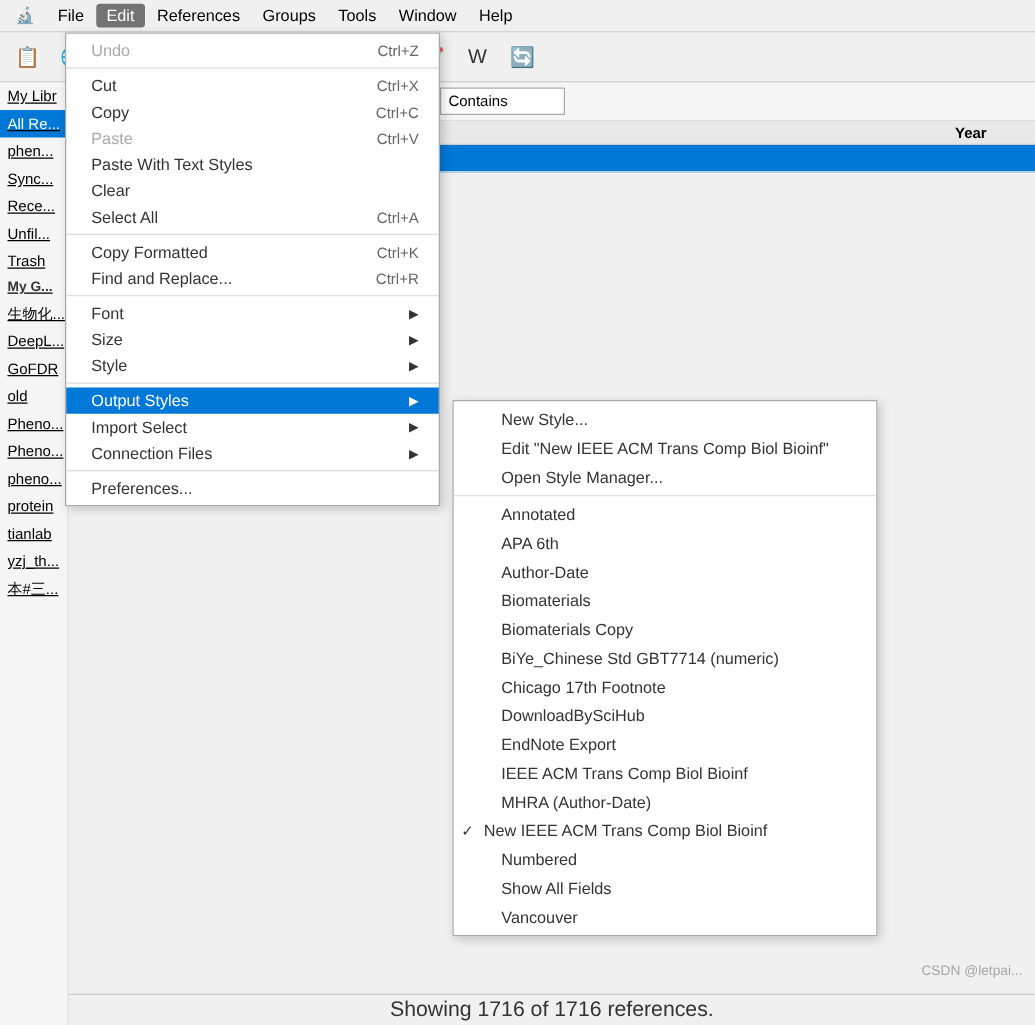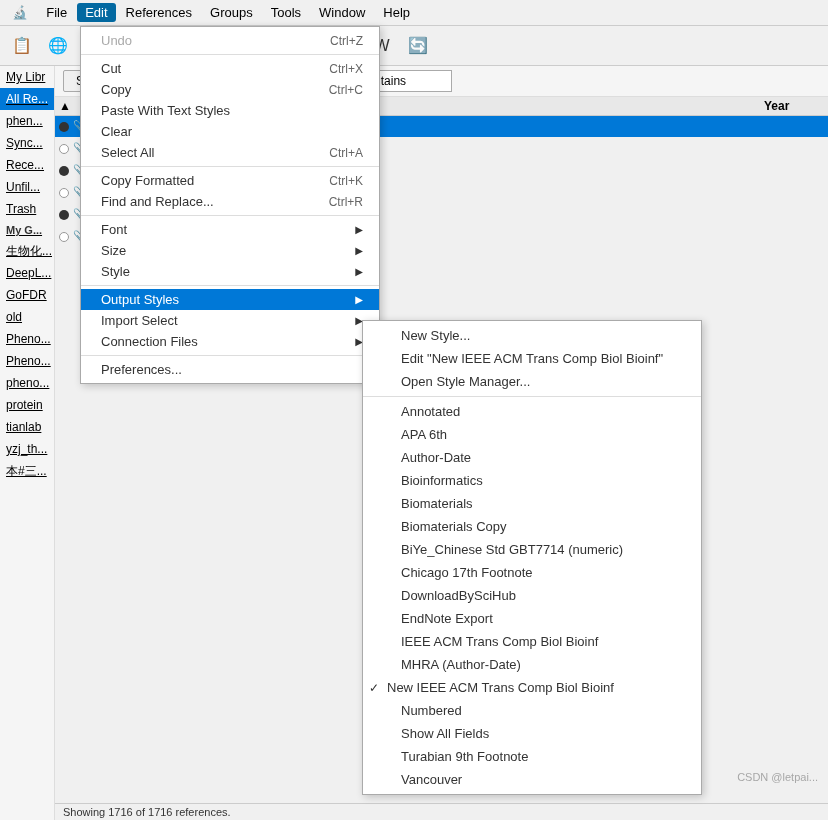--- a/index.html
+++ b/index.html
@@ -22,21 +22,21 @@
       padding: 2px 4px;
       height: 26px;
       gap: 2px;
     }
     .menu-item {
       padding: 2px 8px;
       cursor: pointer;
       border-radius: 3px;
       white-space: nowrap;
     }
-    .menu-item.active { background: #0369a1; color: white; }
+    .menu-item.active { background: #737373; color: white; }
 
     
     .toolbar {
       display: flex;
       align-items: center;
       background: #f0f0f0;
       border-bottom: 1px solid #ccc;
       padding: 3px 6px;
       height: 40px;
       gap: 4px;
@@ -170,28 +170,29 @@
     .dot { width: 10px; height: 10px; border-radius: 50%; margin-right: 4px; flex-shrink: 0; }
     .dot.filled { background: #333; }
     .dot.empty { border: 1px solid #999; background: white; }
     .clip-icon { font-size: 11px; margin-right: 4px; color: #888; }
 
     
     .status-bar {
       border-top: 1px solid #ccc;
       background: #f0f0f0;
       padding: 2px 8px;
-      font-size: 11px;
+      font-size: 17px;
       color: #333;
+      text-align: center;
     }
 
     
     .edit-menu {
       position: absolute;
-      left: 80px;
+      left: 52px;
       top: 26px;
       width: 300px;
       background: white;
       border: 1px solid #aaa;
       box-shadow: 2px 2px 8px rgba(0,0,0,0.2);
       z-index: 1000;
       padding: 3px 0;
     }
     .menu-entry {
       display: flex;
@@ -359,20 +360,24 @@
   </div>
   <div class="menu-divider"></div>
   <div class="menu-entry">
     <span>Cut</span>
     <span class="shortcut">Ctrl+X</span>
   </div>
   <div class="menu-entry">
     <span>Copy</span>
     <span class="shortcut">Ctrl+C</span>
   </div>
+  <div class="menu-entry disabled">
+    <span>Paste</span>
+    <span class="shortcut">Ctrl+V</span>
+  </div>
   <div class="menu-entry">
     <span>Paste With Text Styles</span>
   </div>
   <div class="menu-entry">
     <span>Clear</span>
   </div>
   <div class="menu-entry">
     <span>Select All</span>
     <span class="shortcut">Ctrl+A</span>
   </div>
@@ -438,24 +443,20 @@
   <div class="submenu-entry">
     <span class="check"></span>
     <span>APA 6th</span>
   </div>
   <div class="submenu-entry">
     <span class="check"></span>
     <span>Author-Date</span>
   </div>
   <div class="submenu-entry">
     <span class="check"></span>
-    <span>Bioinformatics</span>
-  </div>
-  <div class="submenu-entry">
-    <span class="check"></span>
     <span>Biomaterials</span>
   </div>
   <div class="submenu-entry">
     <span class="check"></span>
     <span>Biomaterials Copy</span>
   </div>
   <div class="submenu-entry">
     <span class="check"></span>
     <span>BiYe_Chinese Std GBT7714 (numeric)</span>
   </div>
@@ -486,23 +487,19 @@
   <div class="submenu-entry">
     <span class="check"></span>
     <span>Numbered</span>
   </div>
   <div class="submenu-entry">
     <span class="check"></span>
     <span>Show All Fields</span>
   </div>
   <div class="submenu-entry">
     <span class="check"></span>
-    <span>Turabian 9th Footnote</span>
-  </div>
-  <div class="submenu-entry">
-    <span class="check"></span>
     <span>Vancouver</span>
   </div>
 </div>
 
 <div class="watermark">
   <span>CSDN @letpai...</span>
 </div>
 
 </body></html>

